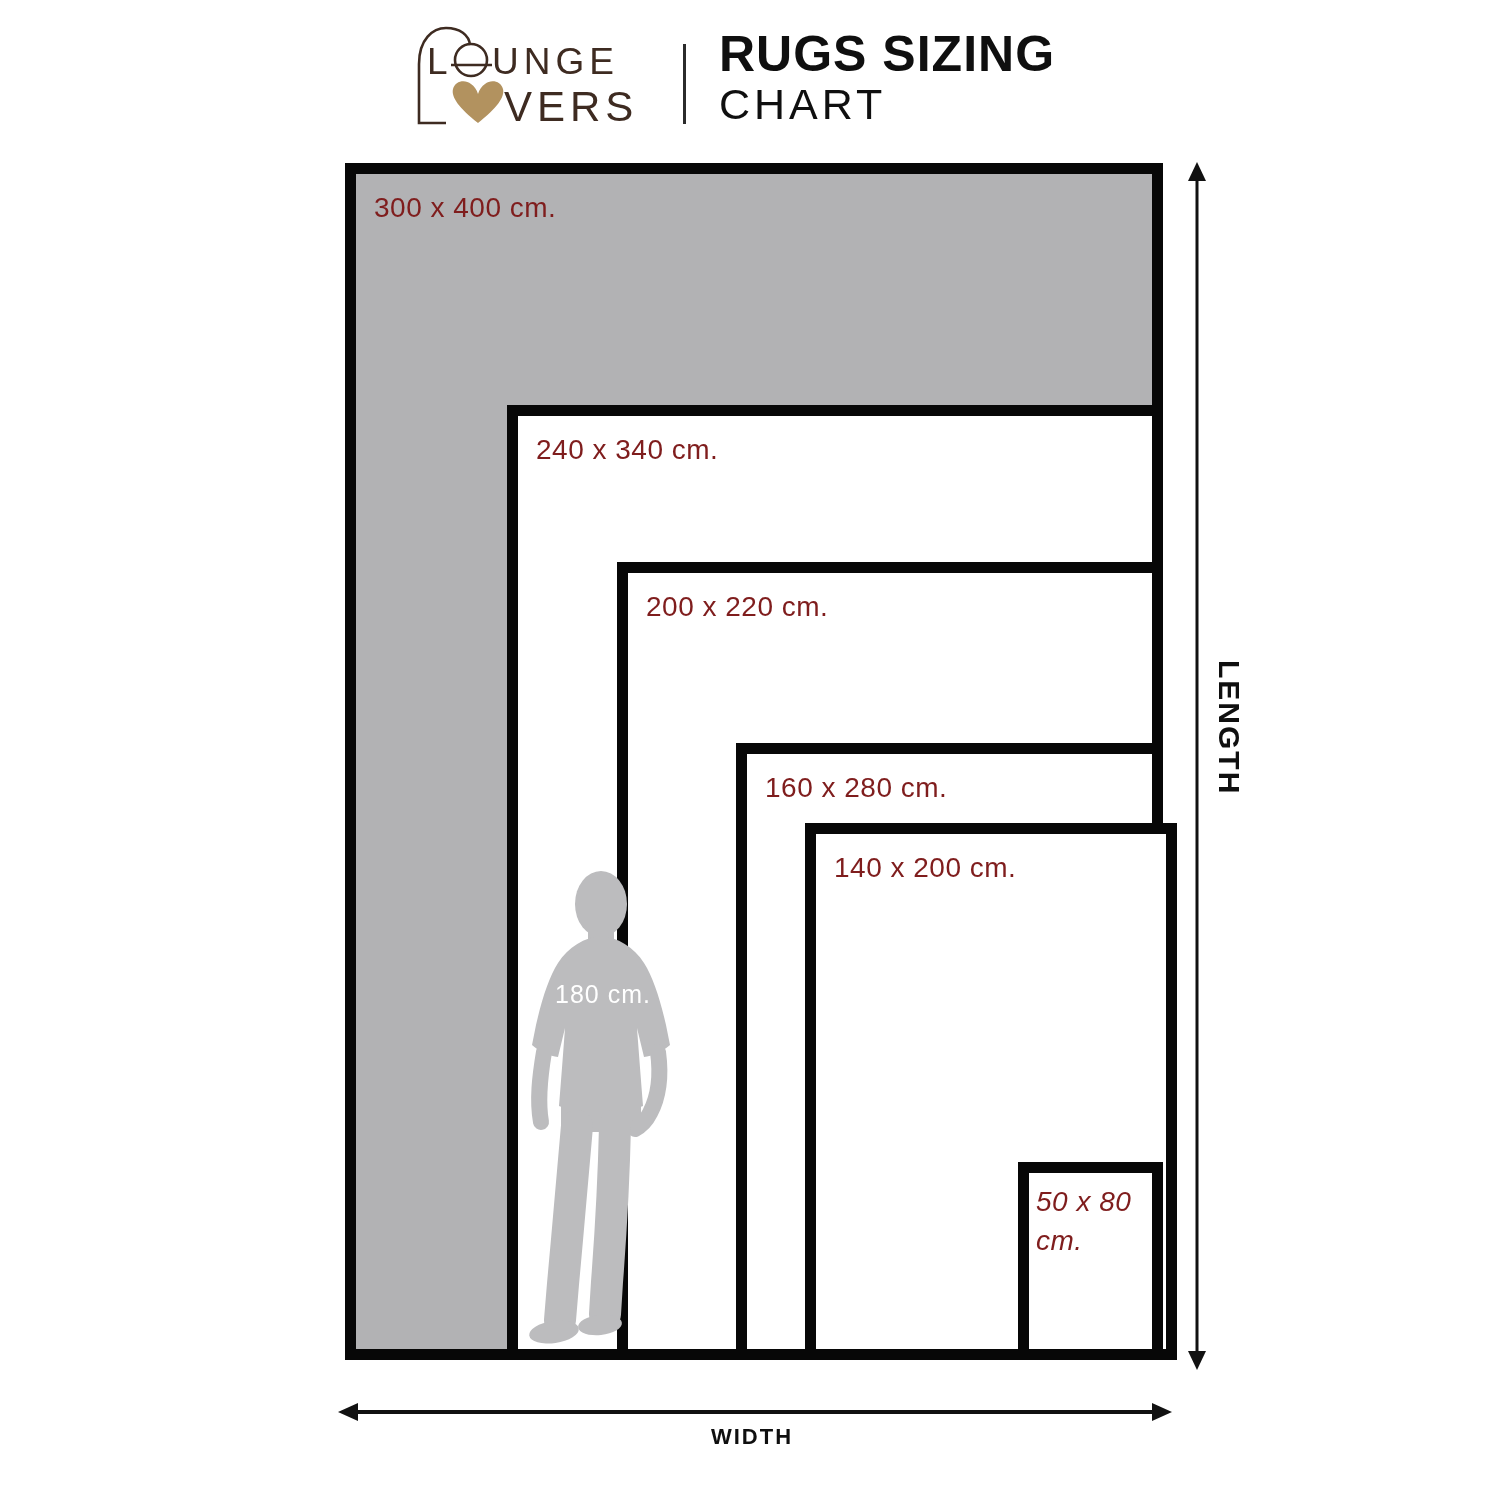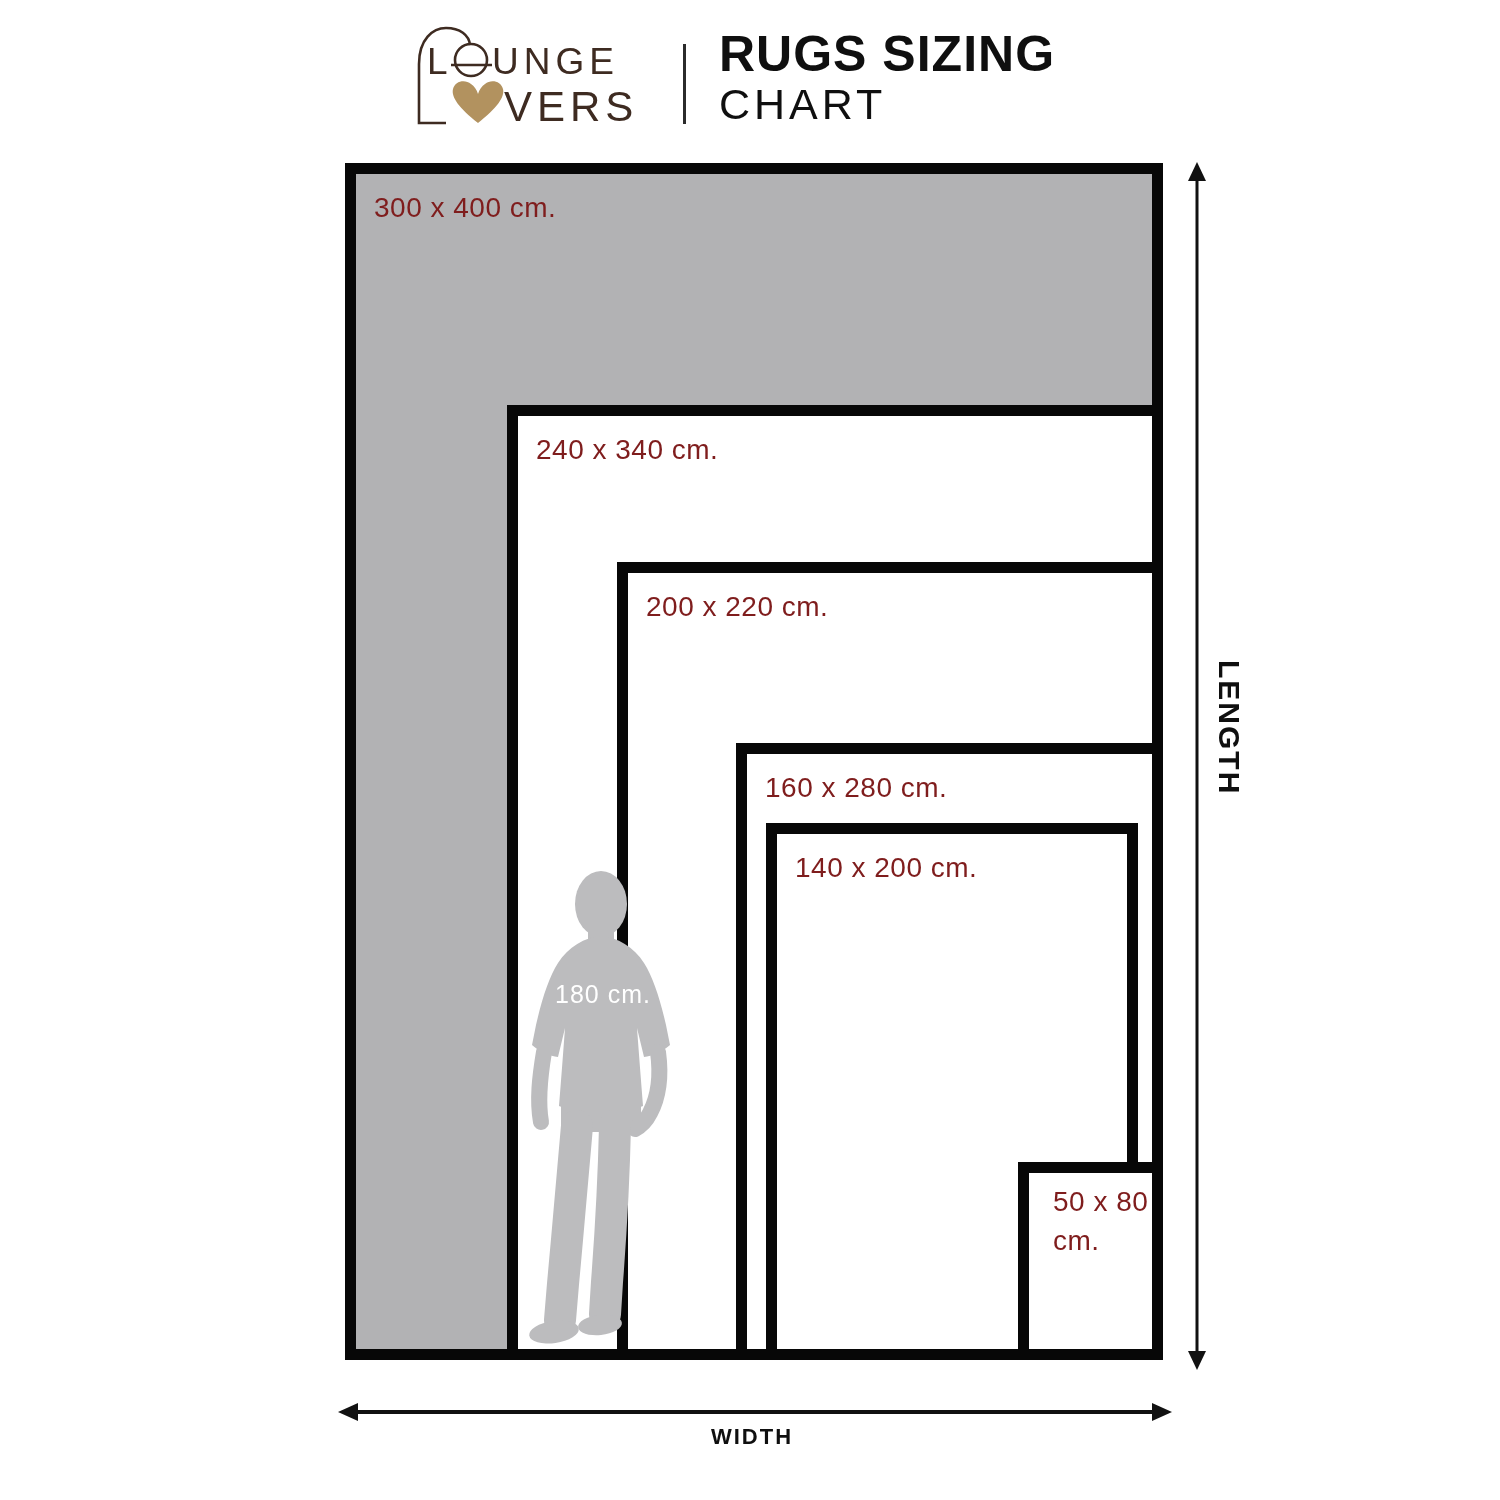--- a/index.html
+++ b/index.html
@@ -13,21 +13,21 @@
   .title-block{position:absolute;left:719px;top:28px;color:#0f0f0f;}
   .title-main{font-size:50px;font-weight:700;letter-spacing:1px;line-height:1.04;}
   .title-sub{font-size:43px;font-weight:400;letter-spacing:4px;}
   
   #rug-layer{position:absolute;left:0;top:0;width:1500px;height:1500px;}
   .rug{position:absolute;border:11px solid #070707;box-sizing:border-box;}
   .rug-label{
     display:block;padding:15px 6px 0 18px;
     font-size:28px;font-weight:500;color:#7f1d1d;letter-spacing:.5px;line-height:1.38;
   }
-  .rug:nth-child(6) .rug-label{padding:10px 2px 0 24px;}
+  .rug:nth-child(6) .rug-label{padding:10px 2px 0 7px;font-style:italic;}
   
   .person-svg{position:absolute;left:513px;top:870px;width:164px;height:480px;z-index:10;}
   .person-svg text{font-family:"Liberation Sans",sans-serif;letter-spacing:1px;}
   
   .arrows-svg{position:absolute;left:0;top:0;width:1500px;height:1500px;pointer-events:none;}
   .length-label{
     position:absolute;left:1212px;top:660px;writing-mode:vertical-rl;
     font-size:30px;font-weight:700;letter-spacing:2px;color:#0f0f0f;
   }
   .width-label{
@@ -66,21 +66,21 @@
       </div>
       <div class="rug" style="left: 507px; top: 405px; width: 656px; height: 955px; background: rgb(255, 255, 255);">
         <span class="rug-label">240 x 340 cm.</span>
       </div>
       <div class="rug" style="left: 617px; top: 562px; width: 546px; height: 798px; background: rgb(255, 255, 255);">
         <span class="rug-label">200 x 220 cm.</span>
       </div>
       <div class="rug" style="left: 736px; top: 743px; width: 427px; height: 617px; background: rgb(255, 255, 255);">
         <span class="rug-label">160 x 280 cm.</span>
       </div>
-      <div class="rug" style="left: 766px; top: 823px; width: 372px; height: 537px; background: rgb(255, 255, 255);">
+      <div class="rug" style="left: 805px; top: 823px; width: 372px; height: 537px; background: rgb(255, 255, 255);">
         <span class="rug-label">140 x 200 cm.</span>
       </div>
       <div class="rug" style="left: 1018px; top: 1162px; width: 145px; height: 198px; background: rgb(255, 255, 255);">
         <span class="rug-label">50 x 80 cm.</span>
       </div>
     </div>
 
   <svg class="person-svg" viewBox="0 0 164 480">
     <g fill="#bcbcbe" stroke="none">
       <ellipse cx="88" cy="34" rx="26" ry="33"></ellipse>

